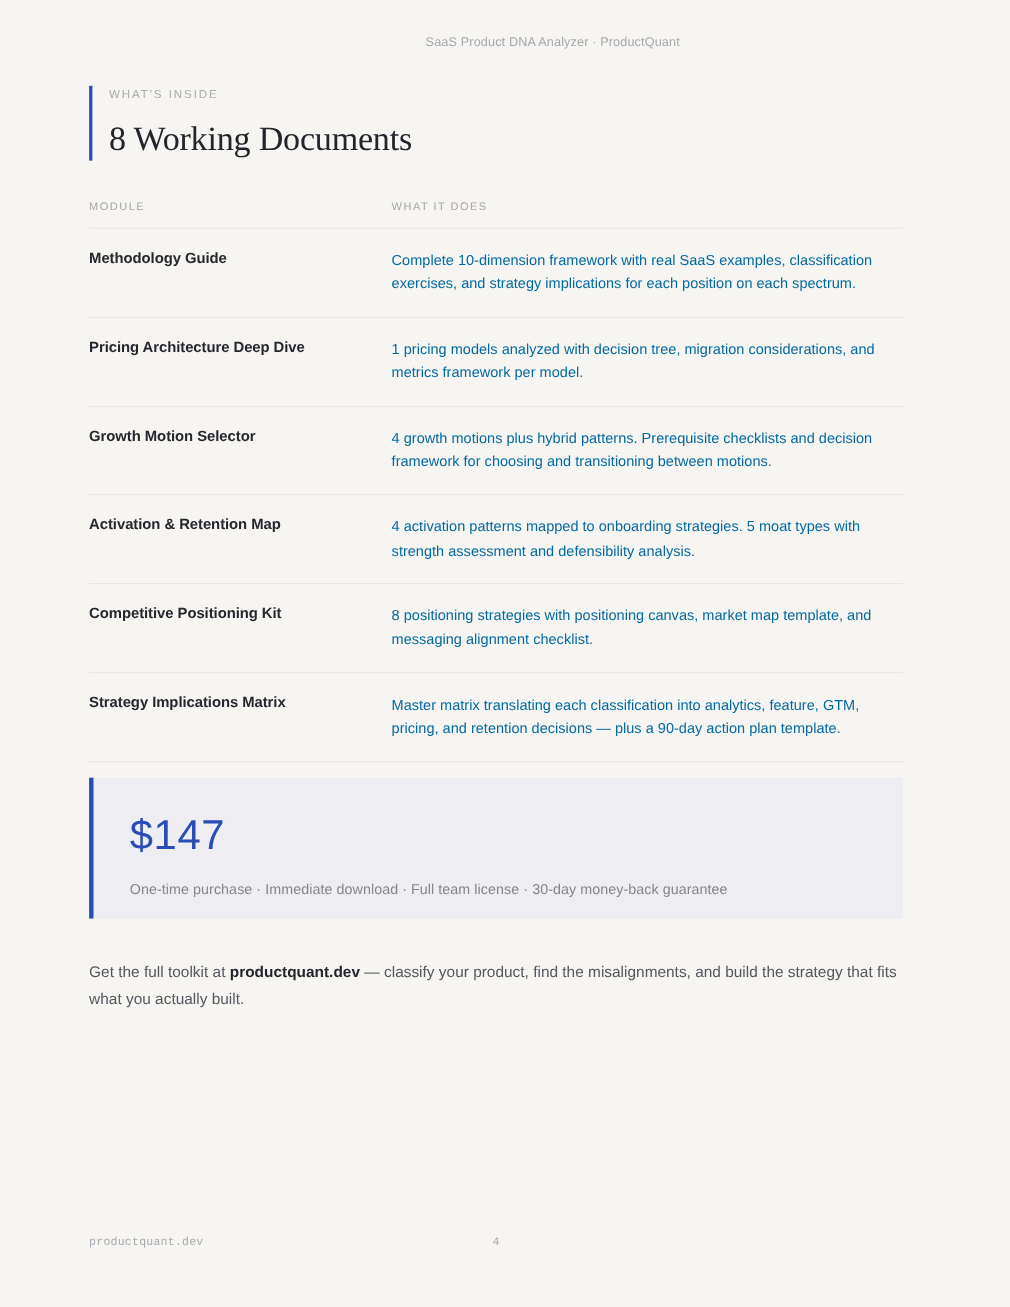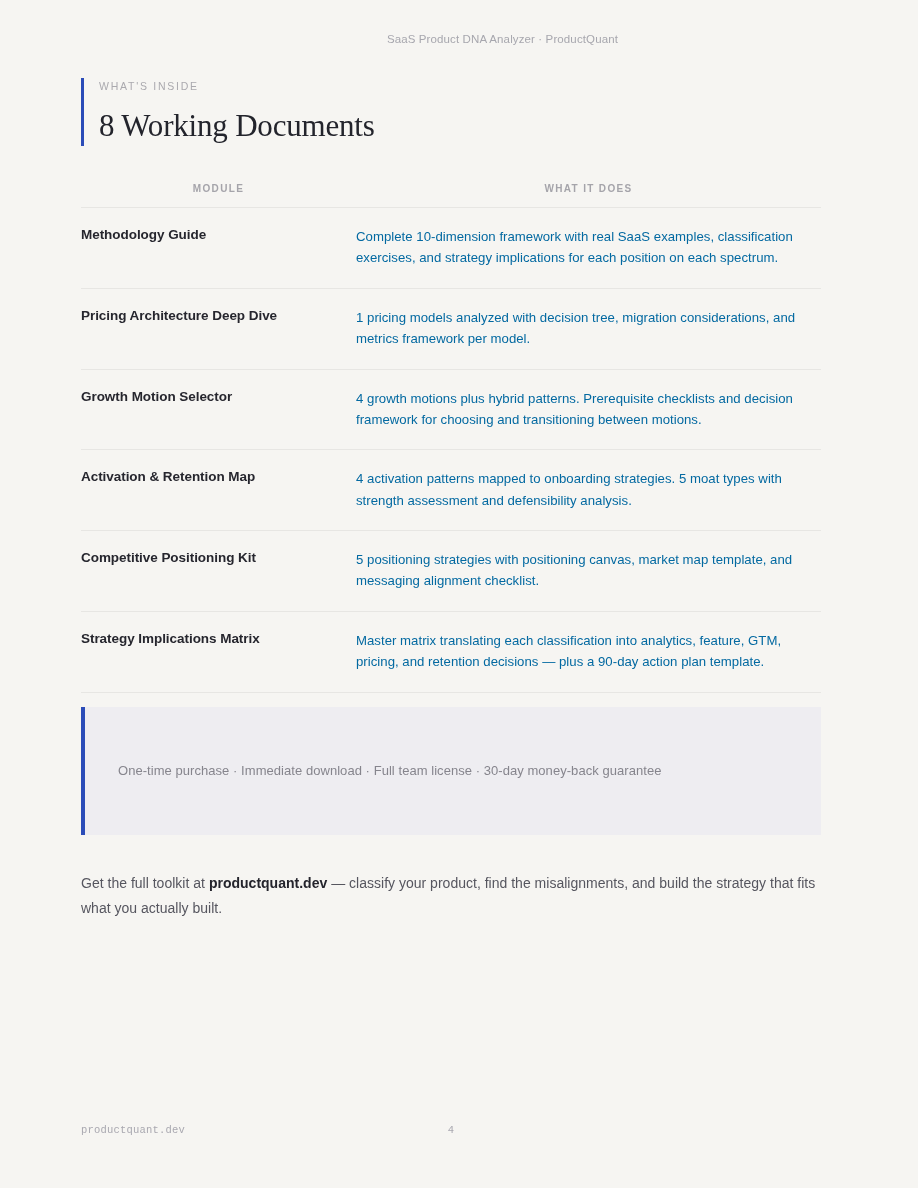--- a/index.html
+++ b/index.html
@@ -81,26 +81,26 @@
     left: 81px;
     top: 183px;
     width: 740px;
     border-collapse: collapse;
     table-layout: fixed;
   }
   .doc-table col.c-module { width: 275px; }
   .doc-table col.c-desc   { width: 465px; }
 
   .doc-table thead th {
-    text-align: center;
+    text-align: left;
     font-size: 10px;
     letter-spacing: 1.35px;
     text-transform: uppercase;
     color: #a5a4aa;
-    font-weight: 700;
+    font-weight: 400;
     padding: 0 0 13px 0;
     vertical-align: top;
   }
   .doc-table thead th.th-desc { padding-left: 0; }
 
   .doc-table tbody tr {
     border-top: 1px solid #e7e6e3;
   }
   .doc-table tbody tr:last-child {
     border-bottom: 1px solid #e7e6e3;
@@ -232,35 +232,36 @@
       <tr>
         <td class="module">Growth Motion Selector</td>
         <td class="desc">4 growth motions plus hybrid patterns. Prerequisite checklists and decision framework for choosing and transitioning between motions.</td>
       </tr>
       <tr>
         <td class="module">Activation &amp; Retention Map</td>
         <td class="desc">4 activation patterns mapped to onboarding strategies. 5 moat types with strength assessment and defensibility analysis.</td>
       </tr>
       <tr>
         <td class="module">Competitive Positioning Kit</td>
-        <td class="desc">5 positioning strategies with positioning canvas, market map template, and messaging alignment checklist.</td>
+        <td class="desc">8 positioning strategies with positioning canvas, market map template, and messaging alignment checklist.</td>
       </tr>
       <tr>
         <td class="module">Strategy Implications Matrix</td>
         <td class="desc">Master matrix translating each classification into analytics, feature, GTM, pricing, and retention decisions — plus a 90-day action plan template.</td>
       </tr>
       <tr>
         <td class="module">Quick Start Checklist</td>
         <td class="desc">5-day implementation plan with a fastest path to insight under 2 hours and a team workshop format with facilitation guide.</td>
       </tr>
     </tbody>
   </table>
 
   <div class="price-box">
     <div class="price-inner">
+      <div class="price-amount">$147</div>
       <div class="price-terms">One-time purchase · Immediate download · Full team license · 30-day money-back guarantee</div>
     </div>
   </div>
 
   <p class="closing"><span>Get the full toolkit at </span><strong>productquant.dev</strong><span> — classify your product, find the misalignments, and build the strategy that fits what you actually built.</span></p>
 
   <div class="footer">
     <span class="footer-left">productquant.dev</span>
     <span class="footer-page">4</span>
   </div>

